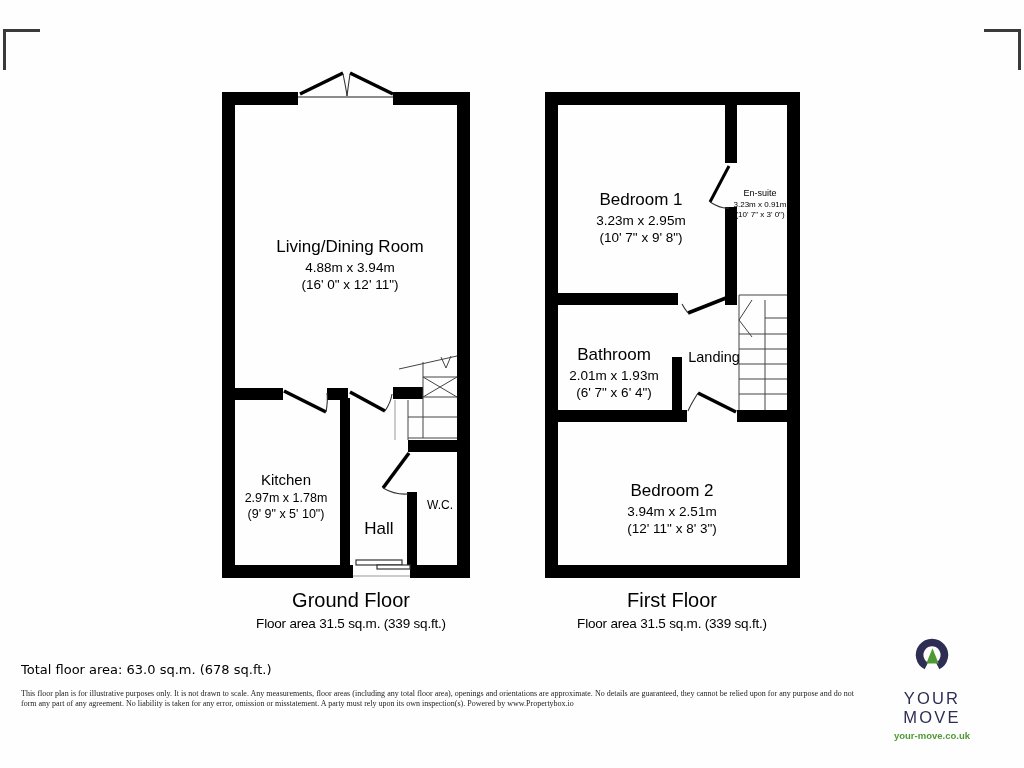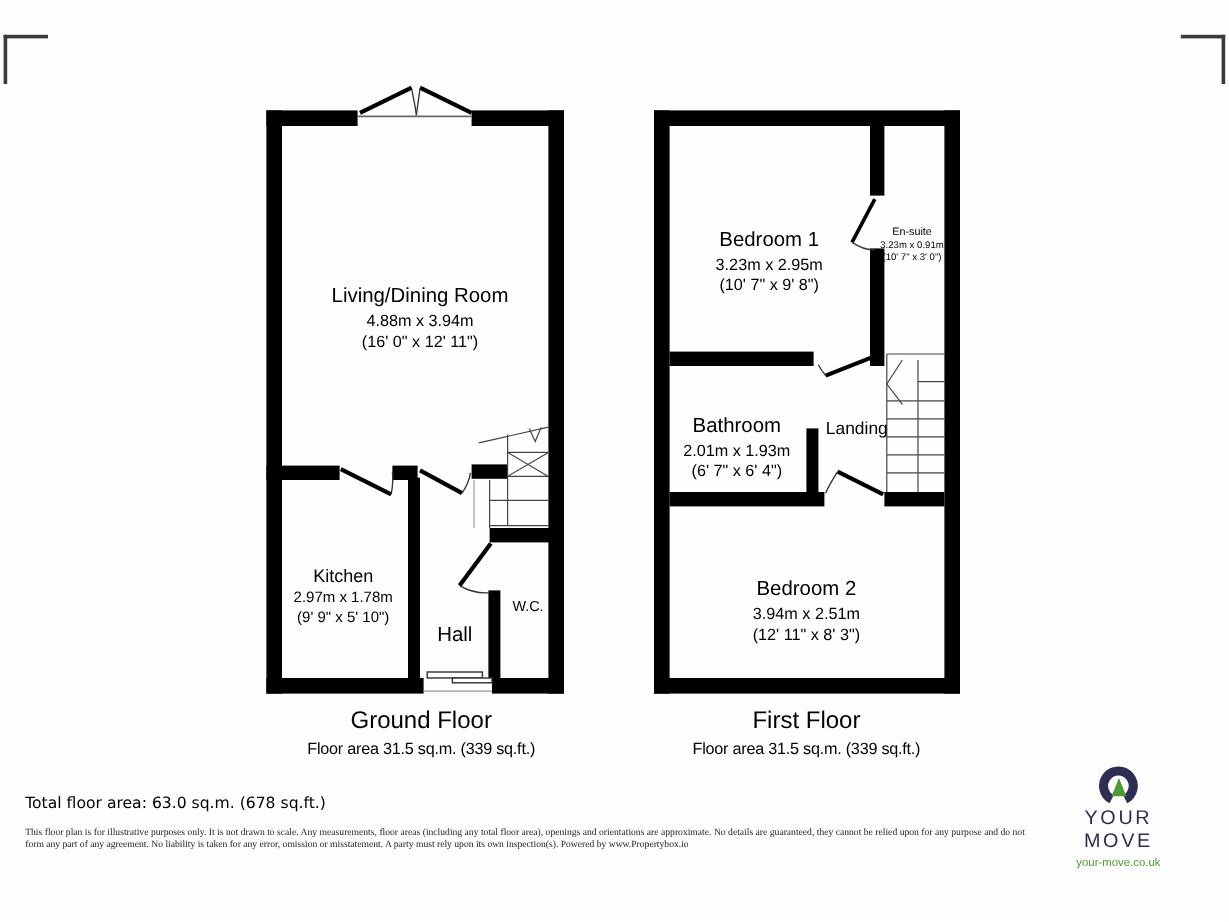--- a/index.html
+++ b/index.html
@@ -15,22 +15,22 @@
   .room-dim-sm{font-size:12.5px;}
   .tiny-name{font-size:9px;}
   .tiny-dim{font-size:8px;}
   .floor-title{font-size:20px;}
   .floor-area{font-size:13.5px;letter-spacing:-0.2px;}
   #total-area{position:absolute;left:21px;top:662px;font-family:"DejaVu Sans",sans-serif;
               font-size:13px;color:#000;}
   #disclaimer{position:absolute;left:21px;top:689px;width:833px;font-family:Liberation Serif, serif;
               font-size:8px;line-height:10px;color:#222;text-align:justify;}
   #logo{position:absolute;left:872px;top:633px;width:120px;height:80px;text-align:center;}
-  #logo .wordmark{margin-top:0;font-size:16.5px;letter-spacing:2.2px;color:#2e2e55;font-weight:500;}
-  #logo .url{margin-top:3px;font-size:9.5px;font-weight:normal;color:#4f9a34;}
+  #logo .wordmark{margin-top:16px;font-size:16.5px;letter-spacing:2.2px;color:#2e2e55;font-weight:500;}
+  #logo .url{margin-top:3px;font-size:9.5px;font-weight:bold;color:#4f9a34;}
   .wall{fill:#000;}
   .thin{stroke:#444;stroke-width:1;fill:none;}
   .thin-gray{stroke:#999;stroke-width:1;fill:none;}
   .leaf{stroke:#000;stroke-width:3.5;fill:none;}
   .leaf-sm{stroke:#000;stroke-width:3;fill:none;}
   .arc{stroke:#333;stroke-width:1.1;fill:none;}
   .winline{stroke:#666;stroke-width:1.5;fill:none;}
 </style>
 </head>
 <body>

